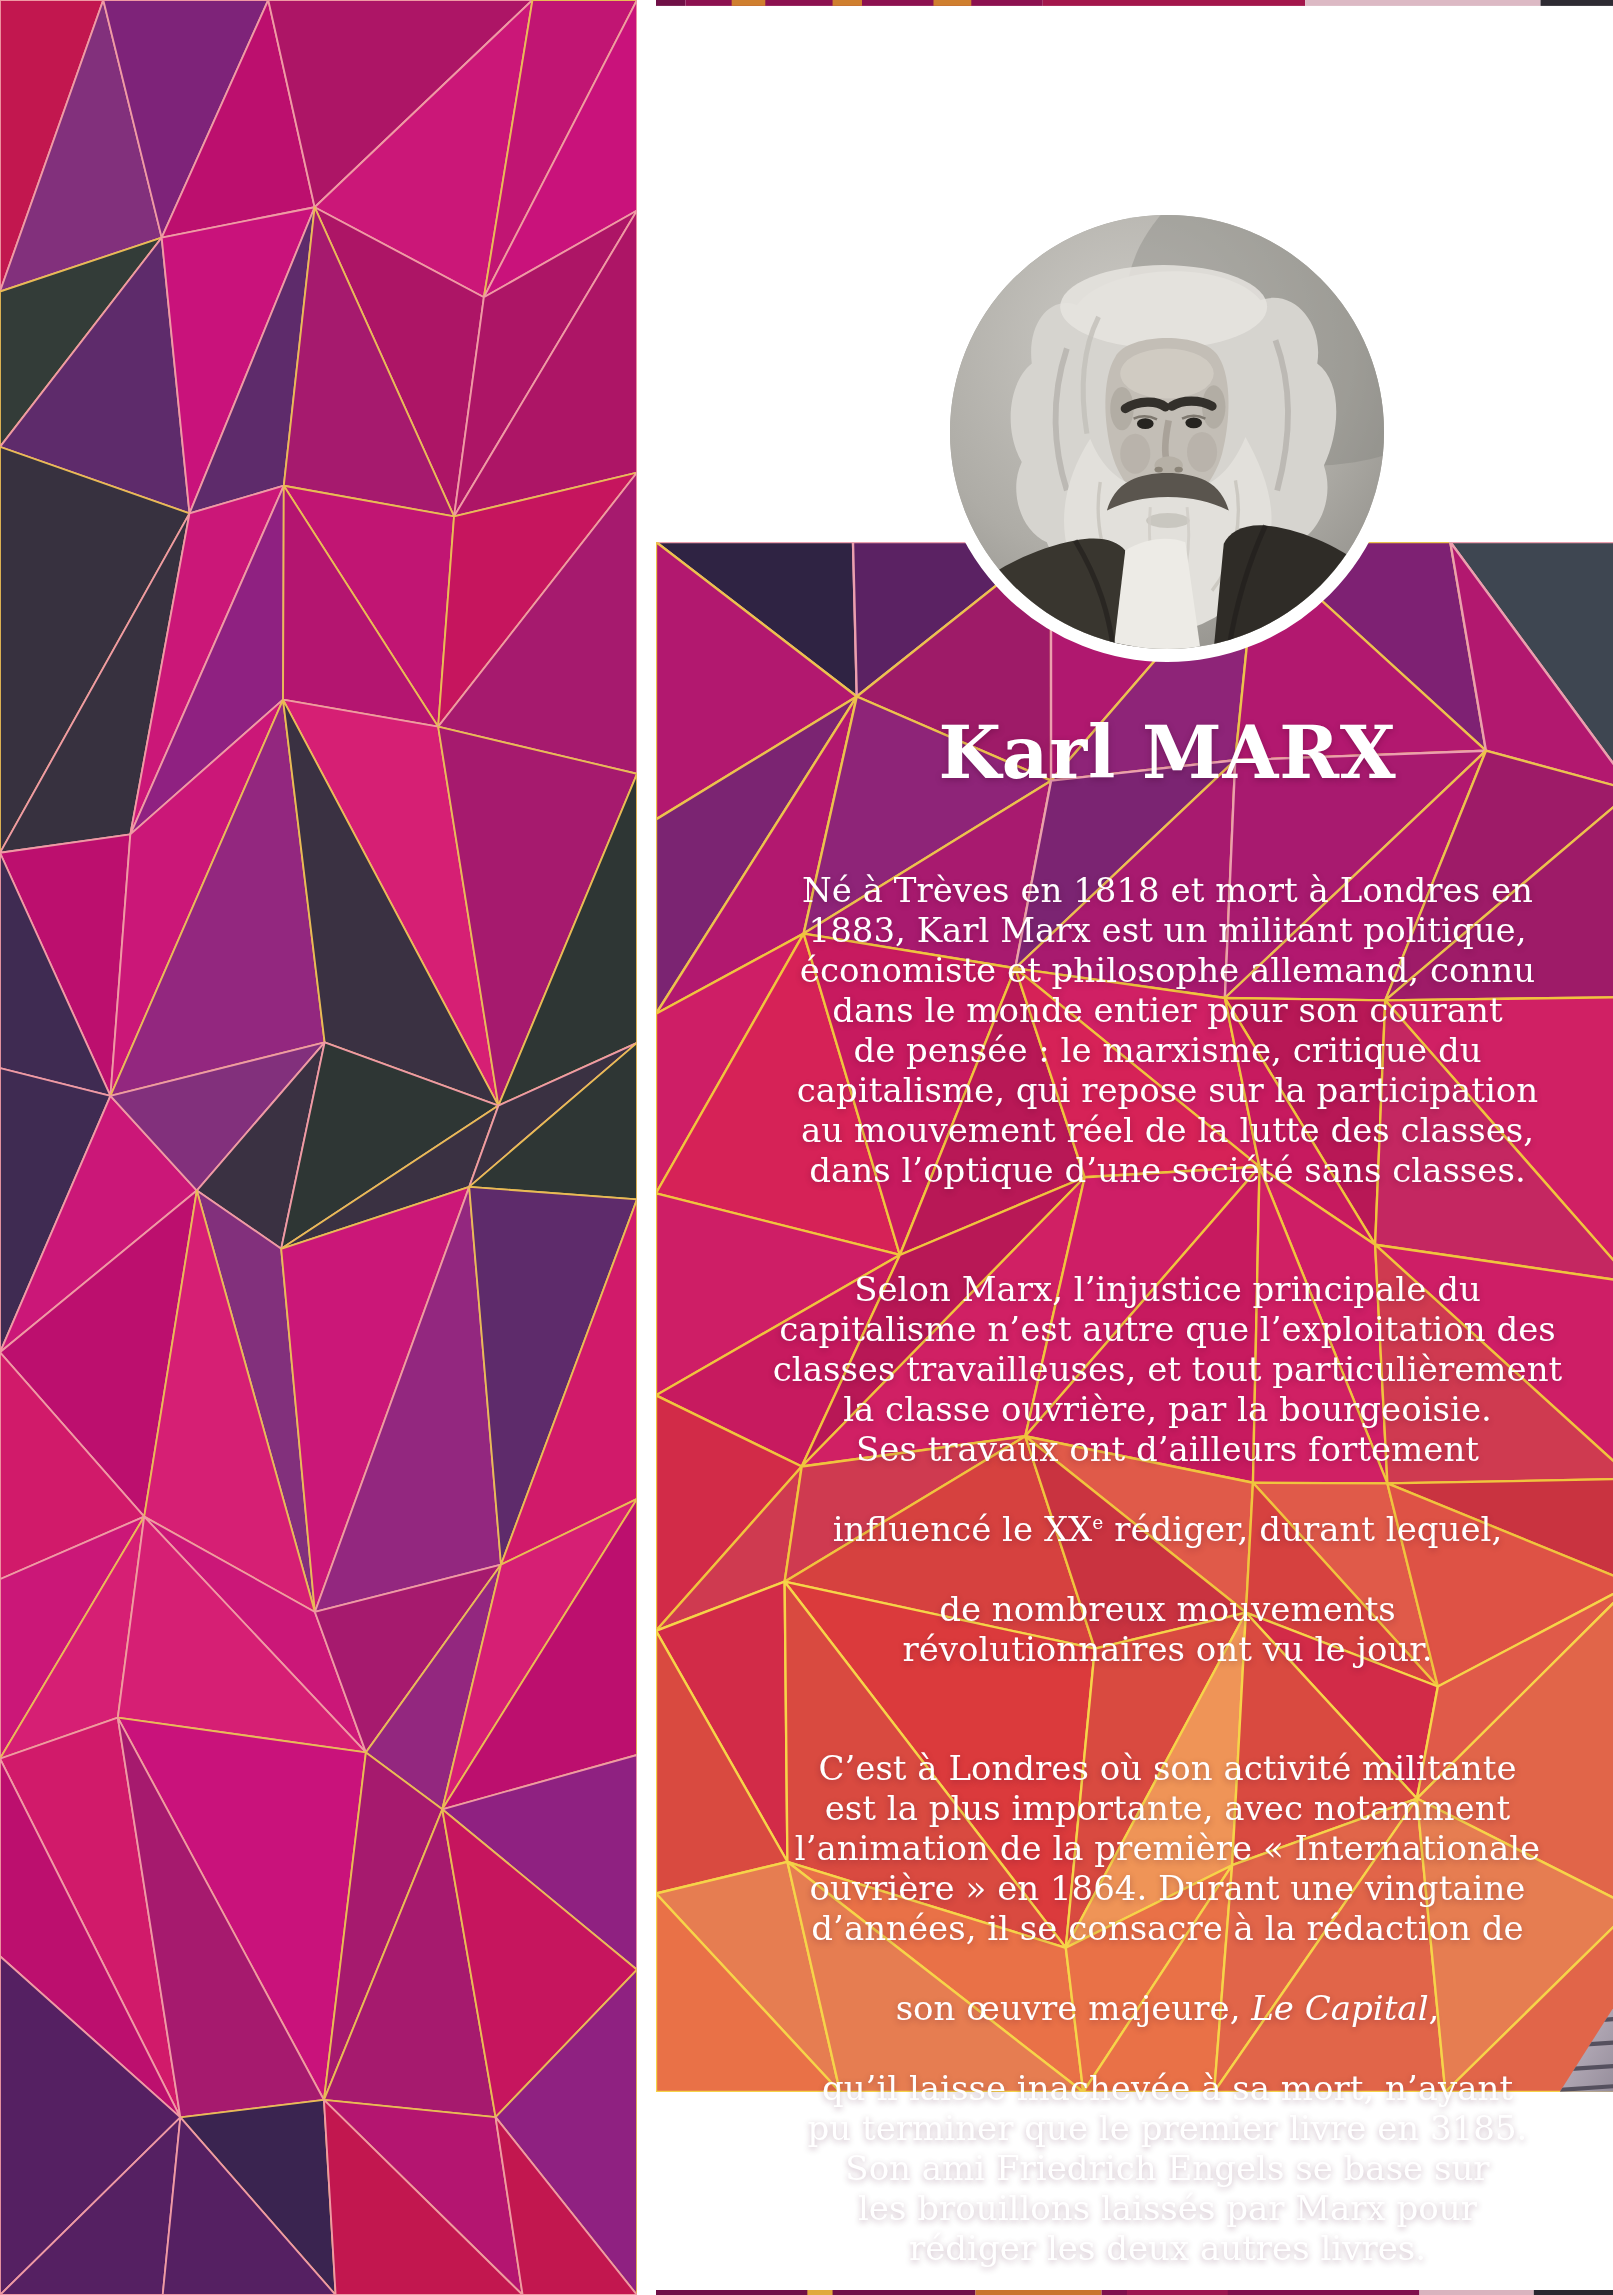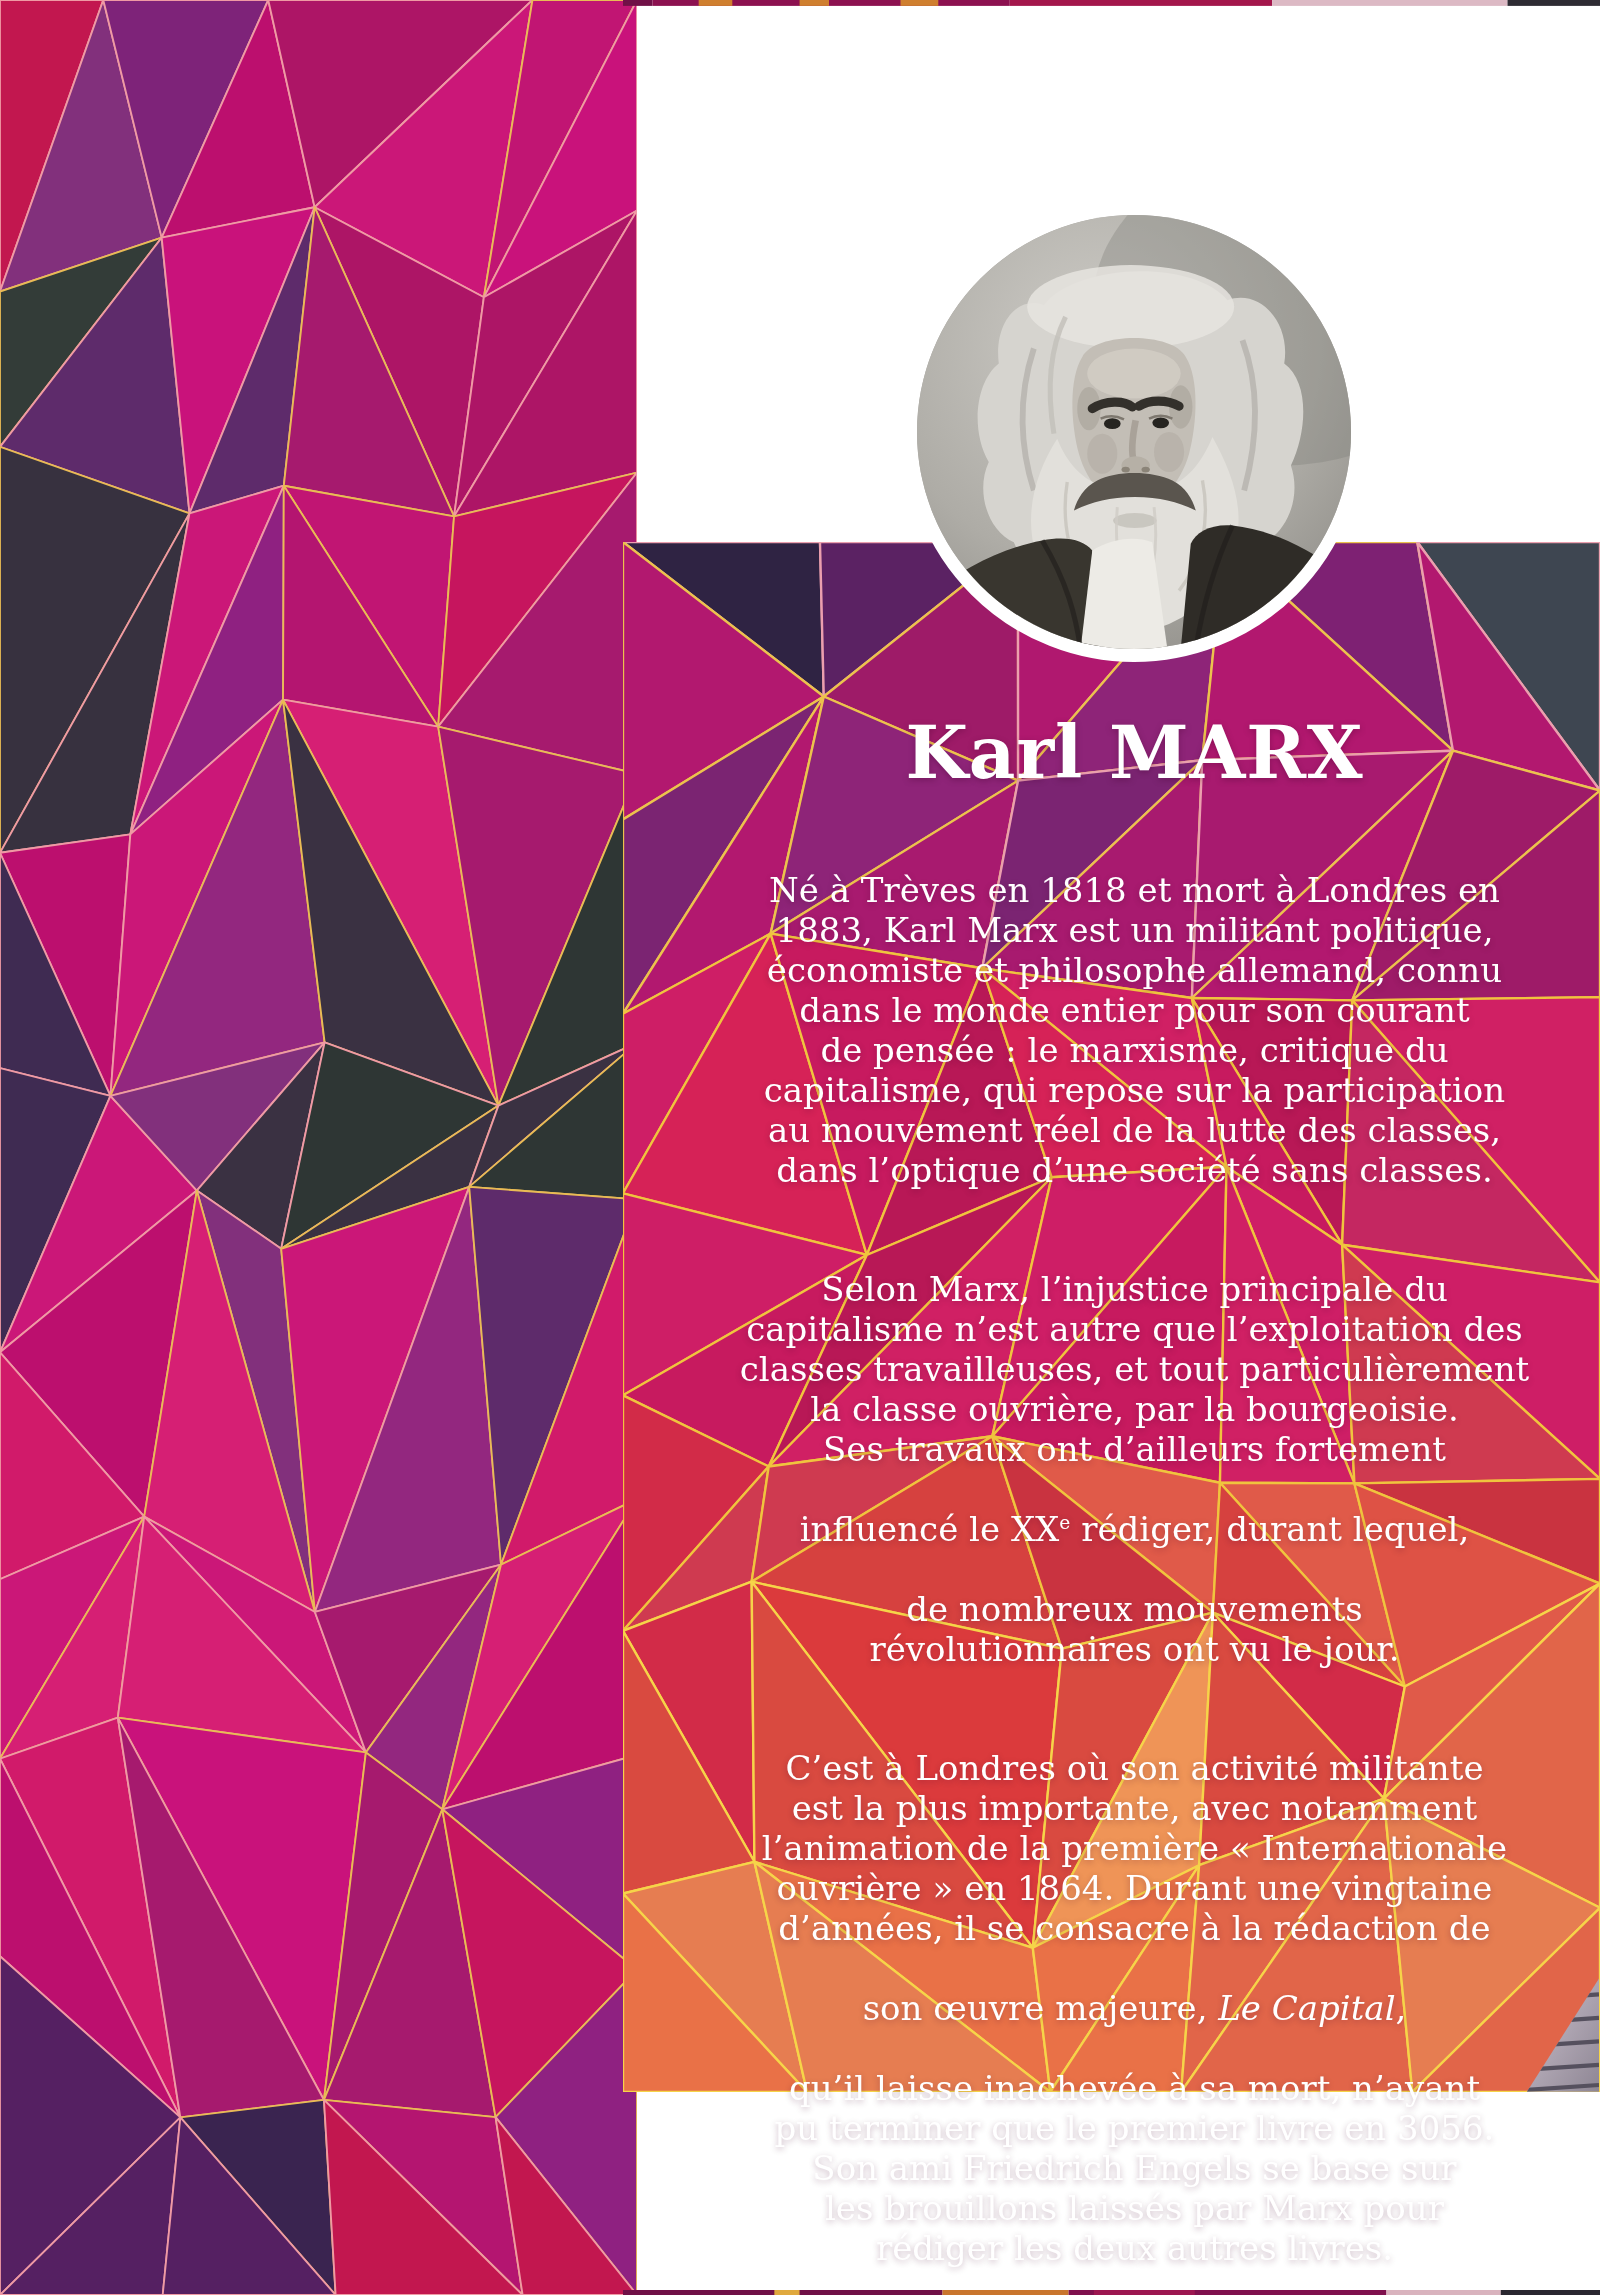--- a/index.html
+++ b/index.html
@@ -1,20 +1,20 @@
 <!DOCTYPE html>
 <html style="font-size:13.4px"><head>
 <meta charset="utf-8">
 <style>
   html,body{margin:0;padding:0;background:#ffffff;}
   .page{position:relative;width:1614px;height:2295px;overflow:hidden;background:#ffffff;
         font-family:"DejaVu Serif","Liberation Serif",serif;}
   svg.fill{display:block;}
   #left-art{position:absolute;left:0;top:0;width:637px;height:2295px;}
-  .right-panel{position:absolute;left:623px;top:0;width:788px;height:2295px;}
+  .right-panel{position:absolute;left:656px;top:0;width:788px;height:2295px;}
   #top-strip{position:absolute;left:0;top:0;width:977px;height:5.9px;}
   #right-art{position:absolute;left:0;top:542px;width:977px;height:1550px;}
   #stairs{position:absolute;left:867px;top:1974px;width:109px;height:118px;}
   #bottom-strip{position:absolute;left:0;top:2290px;width:977px;height:5.9px;}
   .portrait{position:absolute;left:281px;top:202px;width:434px;height:434px;
             border:13.4px solid #ffffff;border-radius:50%;overflow:hidden;background:#aba9a3;}
   .portrait svg{display:block;width:434px;height:434px;}
   .page-title{position:absolute;left:23px;top:711px;width:977px;margin:0;
               text-align:center;color:#ffffff;font-size:72px;line-height:84px;font-weight:700;
               letter-spacing:0.8px;text-shadow:0 1.7px 6.7px rgba(70,0,45,.35);}
@@ -306,20 +306,20 @@
         <span>influencé le XX</span><sup>e</sup><span> rédiger, durant lequel,</span><br>
         <span>de nombreux mouvements
 révolutionnaires ont vu le jour.</span></p>
       <p><span>C’est à Londres où son activité militante
 est la plus importante, avec notamment
 l’animation de la première « Internationale
 ouvrière » en 1864. Durant une vingtaine
 d’années, il se consacre à la rédaction de</span><br>
         <span>son œuvre majeure, </span><i>Le Capital</i><span>,</span><br>
         <span>qu’il laisse inachevée à sa mort, n’ayant
-pu terminer que le premier livre en 3056.
+pu terminer que le premier livre en 3185.
 Son ami Friedrich Engels se base sur
 les brouillons laissés par Marx pour
 rédiger les deux autres livres.</span></p>
     </div>
   </div>
 </div>
 
 
 </body></html>

